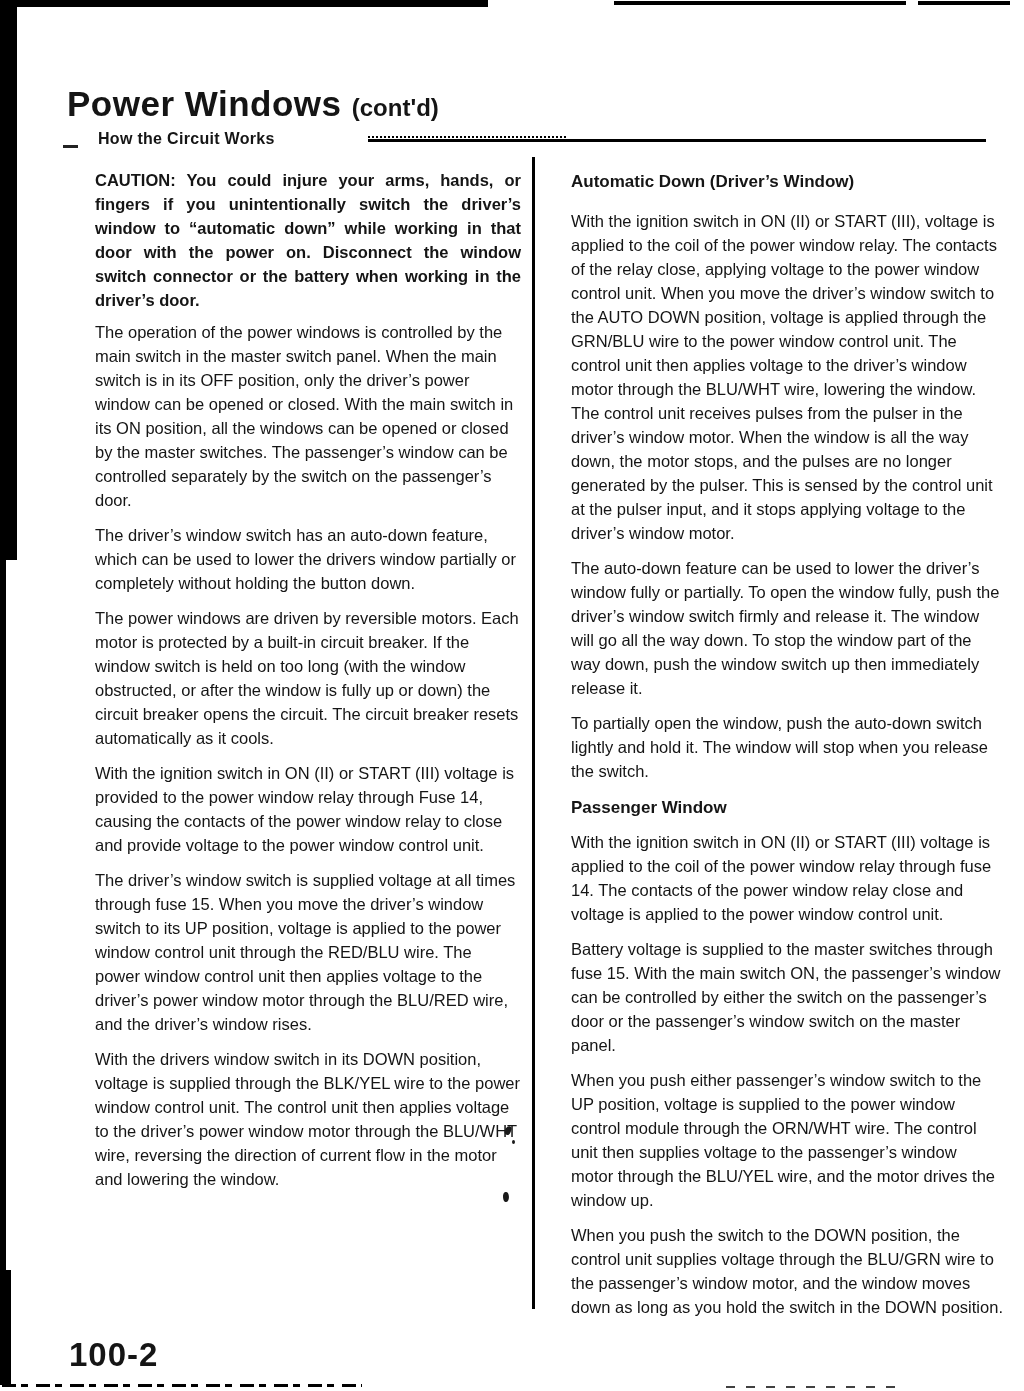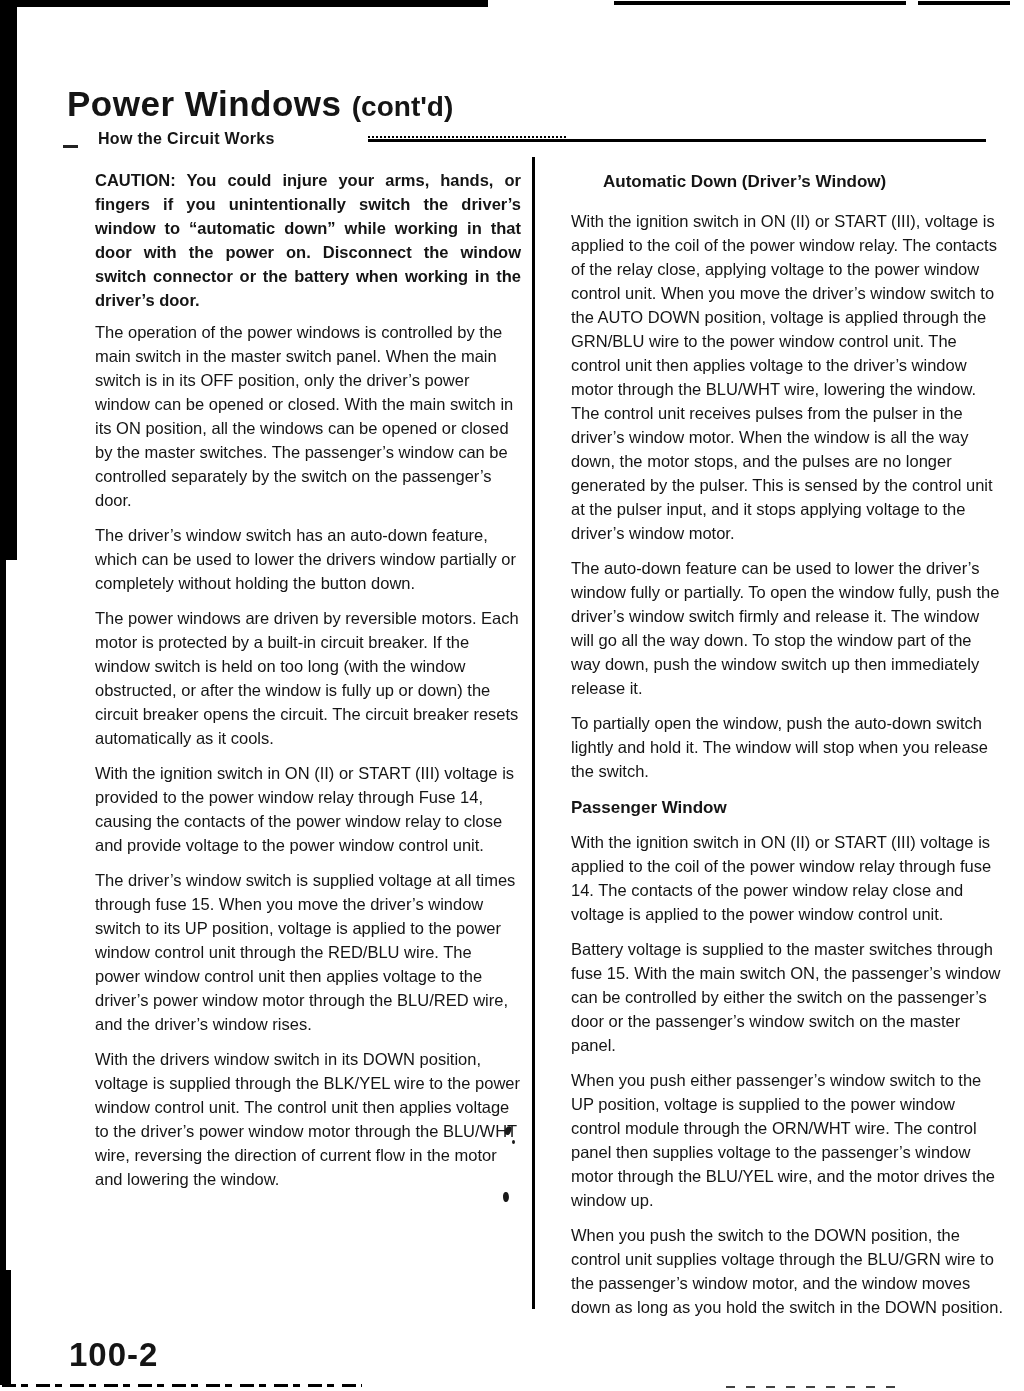--- a/index.html
+++ b/index.html
@@ -33,21 +33,21 @@
     background: repeating-linear-gradient(90deg, #111 0 9px, #fff 9px 20px);
     opacity: .8;
   }
 
   
   .page-title {
     position: absolute; left: 67px; top: 84px;
     font-size: 35px; font-weight: bold; letter-spacing: 0.5px;
     white-space: nowrap;
   }
-  .page-title .suffix { font-size: 28px; font-weight: bold; letter-spacing: 0; text-align: center; }
+  .page-title .suffix { font-size: 24px; font-weight: bold; letter-spacing: 0; text-align: center; }
   .section-dash {
     position: absolute; left: 63px; top: 145px; width: 15px; height: 3px; background: #222;
   }
   .section-heading {
     position: absolute; left: 98px; top: 130px;
     font-size: 16px; font-weight: bold; letter-spacing: 0.3px;
     white-space: nowrap;
   }
   .heading-rule {
     position: absolute; left: 368px; top: 139px; width: 618px; height: 3px;
@@ -65,21 +65,21 @@
   .col-divider {
     position: absolute; left: 532px; top: 157px; width: 2.5px; height: 1152px;
     background: #000;
   }
   .caution {
     font-weight: bold; text-align: justify; margin: 0 0 8px 0;
   }
   .subheading {
     font-weight: bold; font-size: 17px; margin: 21px 0 15px 0;
   }
-  .subheading.first { margin-top: 2px; margin-left: 32px; }
+  .subheading.first { margin-top: 2px; }
   .subheading.tight { margin: 13px 0 10px 0; }
   p.body-para { margin: 0 0 11px 0; }
 
   
   .speck {
     position: absolute; background: #1a1a1a;
   }
   .speck-1 { left: 505px; top: 1126px; width: 6px; height: 9px; border-radius: 60% 40% 50% 50%; transform: rotate(20deg); }
   .speck-1b { left: 512px; top: 1140px; width: 3px; height: 4px; border-radius: 50%; }
   .speck-2 { left: 503px; top: 1192px; width: 6px; height: 10px; border-radius: 55% 45% 60% 40%; transform: rotate(-8deg); }
@@ -124,21 +124,21 @@
 </div>
 
 <div class="column col-right">
   <div class="subheading first">Automatic Down (Driver’s Window)</div>
   <p class="body-para">With the ignition switch in ON (II) or START (III), voltage is applied to the coil of the power window relay. The contacts of the relay close, applying voltage to the power window control unit. When you move the driver’s window switch to the AUTO DOWN position, voltage is applied through the GRN/BLU wire to the power window control unit. The control unit then applies voltage to the driver’s window motor through the BLU/WHT wire, lowering the window. The control unit receives pulses from the pulser in the driver’s window motor. When the window is all the way down, the motor stops, and the pulses are no longer generated by the pulser. This is sensed by the control unit at the pulser input, and it stops applying voltage to the driver’s window motor.</p>
   <p class="body-para">The auto-down feature can be used to lower the driver’s window fully or partially. To open the window fully, push the driver’s window switch firmly and release it. The window will go all the way down. To stop the window part of the way down, push the window switch up then immediately release it.</p>
   <p class="body-para">To partially open the window, push the auto-down switch lightly and hold it. The window will stop when you release the switch.</p>
   <div class="subheading tight">Passenger Window</div>
   <p class="body-para">With the ignition switch in ON (II) or START (III) voltage is applied to the coil of the power window relay through fuse 14. The contacts of the power window relay close and voltage is applied to the power window control unit.</p>
   <p class="body-para">Battery voltage is supplied to the master switches through fuse 15. With the main switch ON, the passenger’s window can be controlled by either the switch on the passenger’s door or the passenger’s window switch on the master panel.</p>
-  <p class="body-para">When you push either passenger’s window switch to the UP position, voltage is supplied to the power window control module through the ORN/WHT wire. The control panel then supplies voltage to the passenger’s window motor through the BLU/YEL wire, and the motor drives the window up.</p>
+  <p class="body-para">When you push either passenger’s window switch to the UP position, voltage is supplied to the power window control module through the ORN/WHT wire. The control unit then supplies voltage to the passenger’s window motor through the BLU/YEL wire, and the motor drives the window up.</p>
   <p class="body-para">When you push the switch to the DOWN position, the control unit supplies voltage through the BLU/GRN wire to the passenger’s window motor, and the window moves down as long as you hold the switch in the DOWN position.</p>
 </div>
 
 <div class="speck speck-1"></div>
 <div class="speck speck-1b"></div>
 <div class="speck speck-2"></div>
 
 <div class="page-number">100-2</div>
 
 </body></html>

